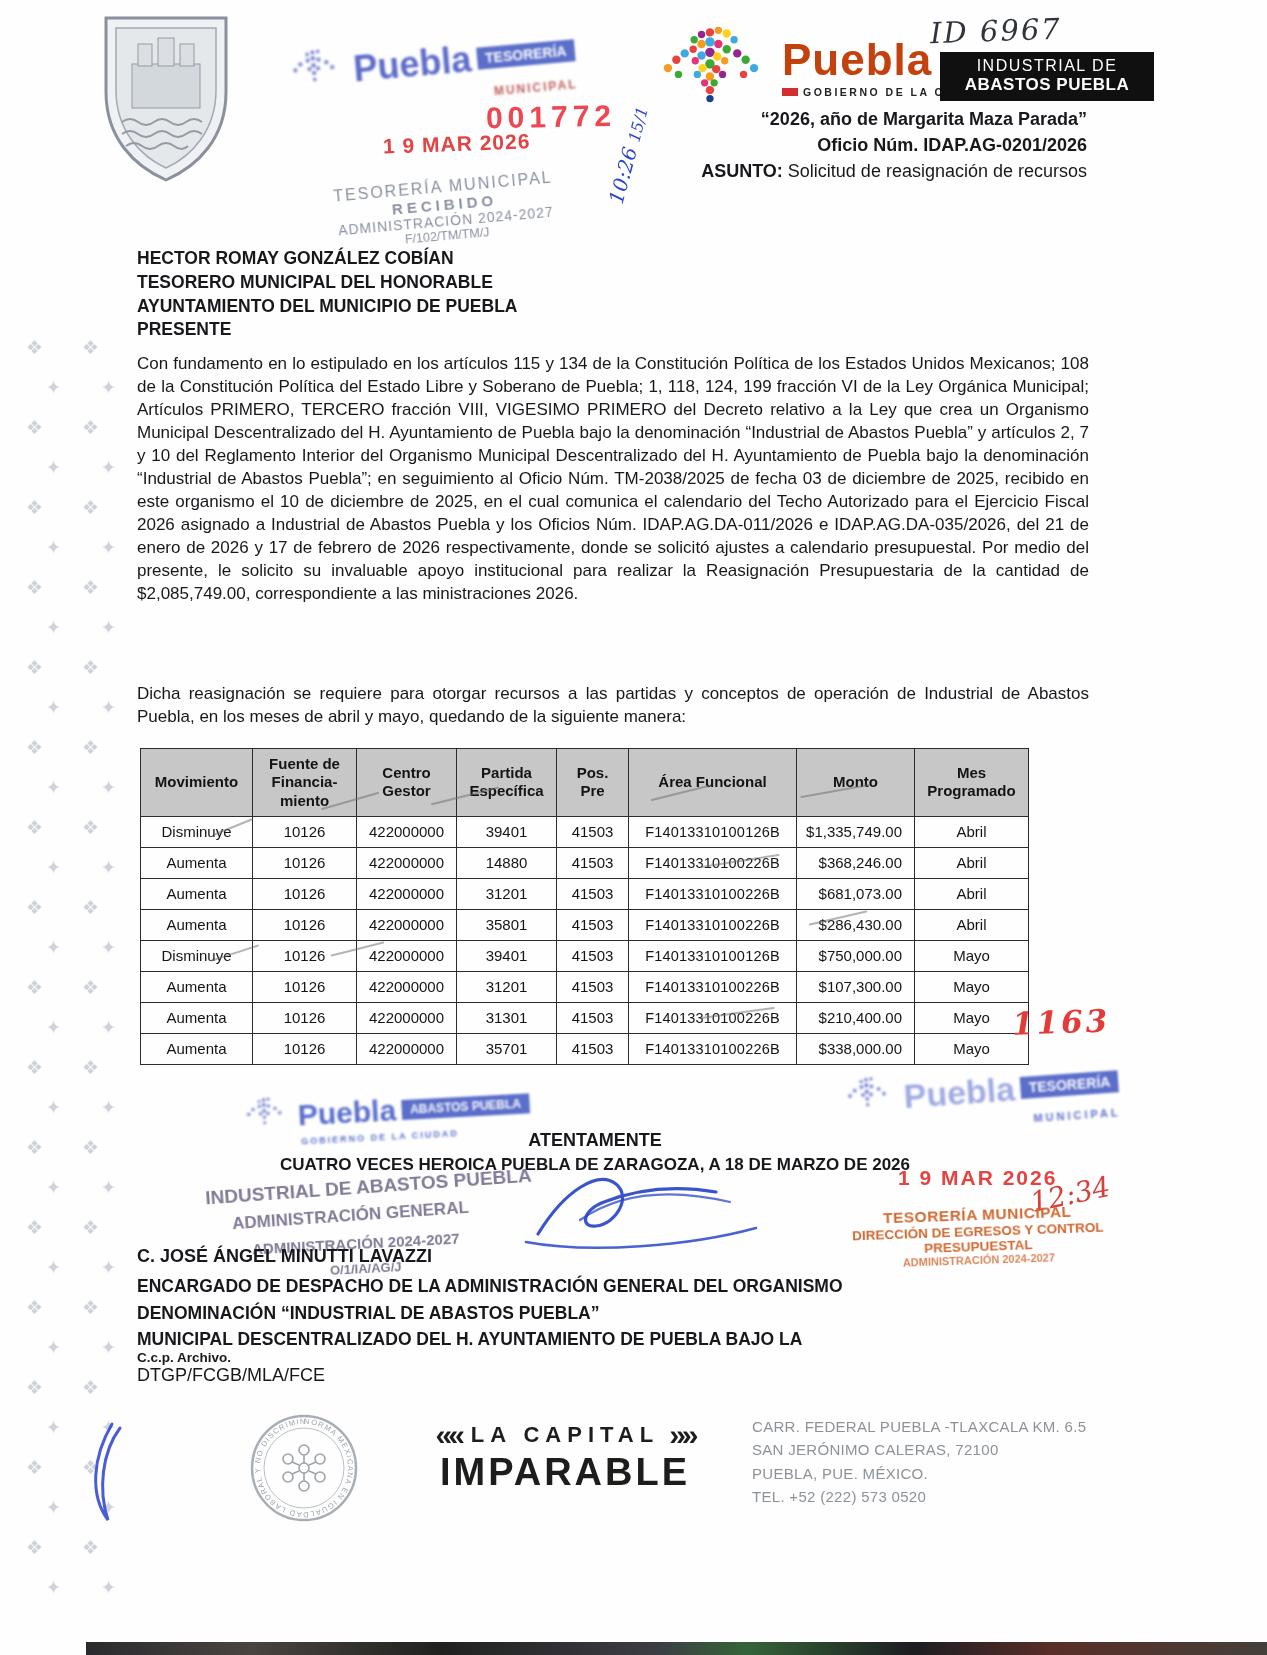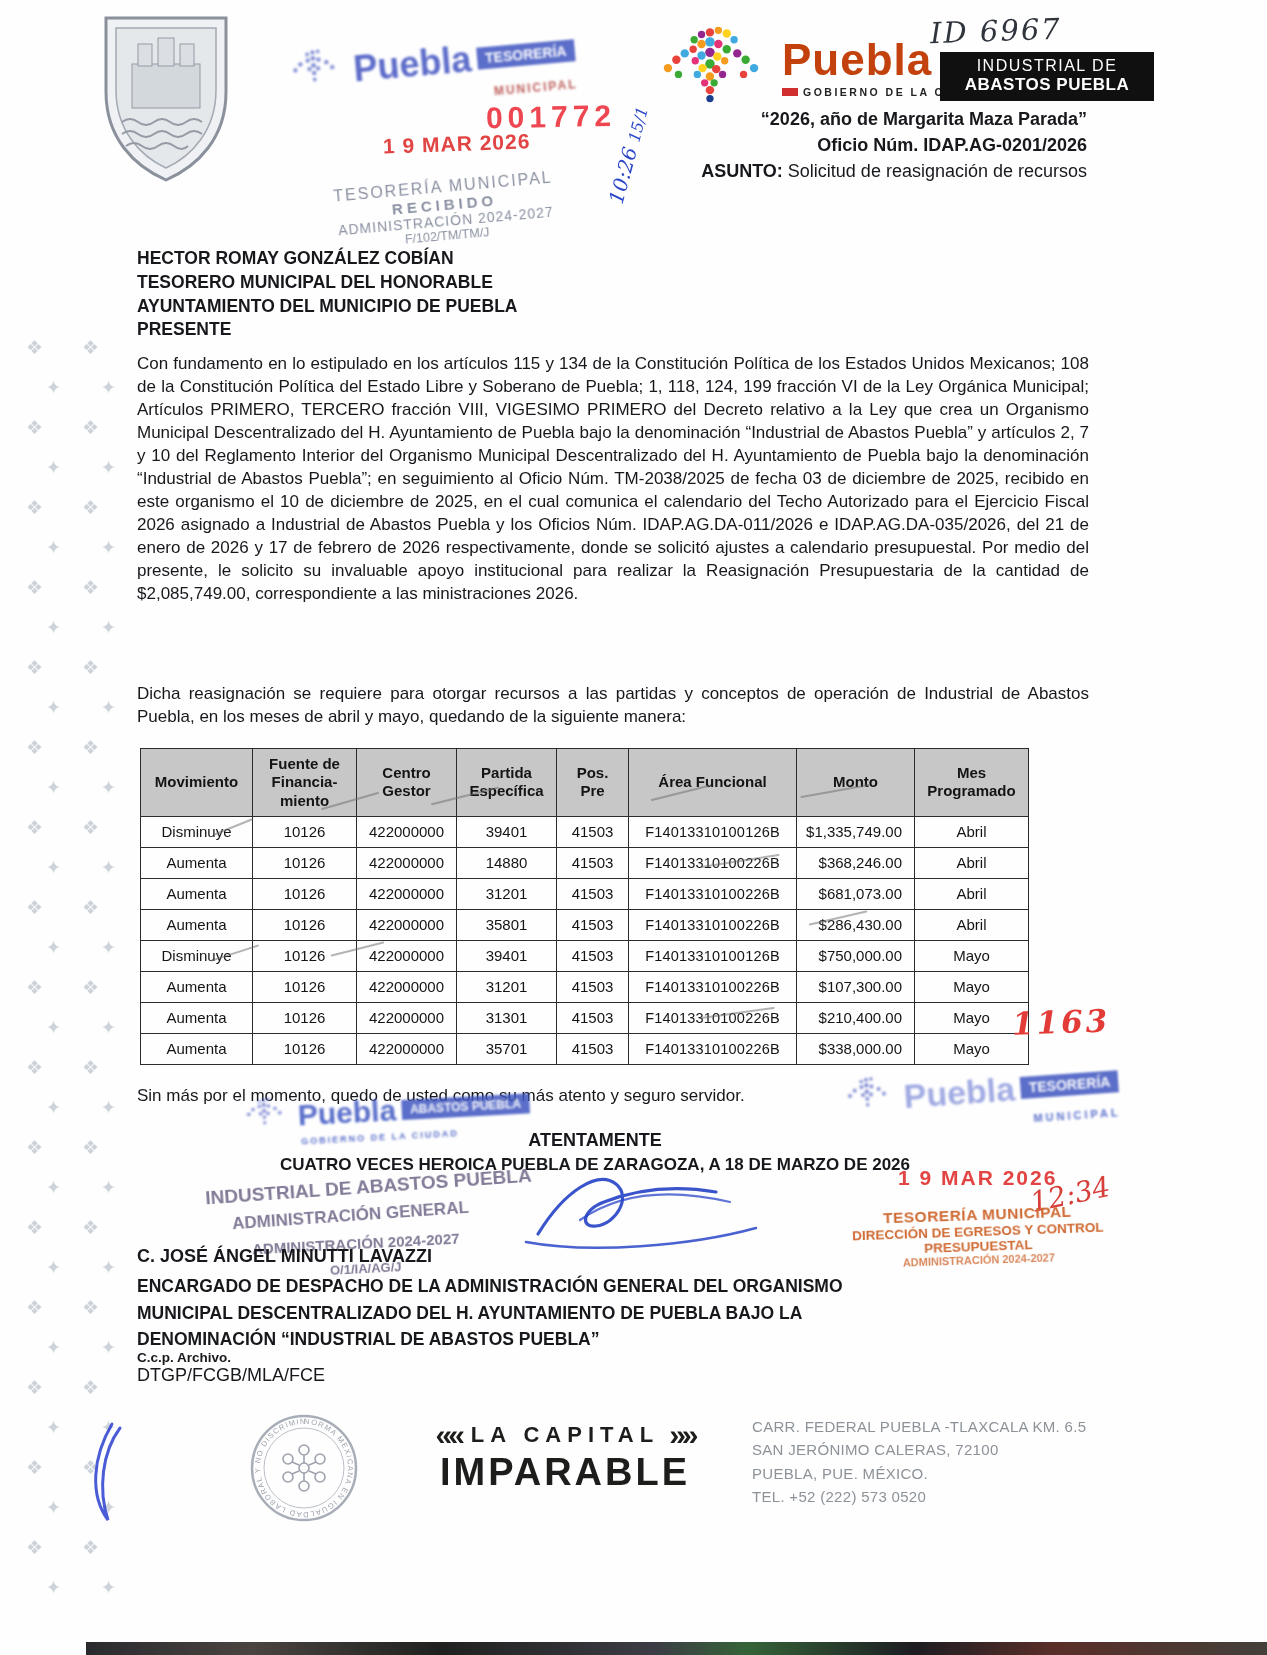--- a/index.html
+++ b/index.html
@@ -311,21 +311,20 @@
   <span class="pen" style="left:650px;top:792px;width:60px;transform:rotate(-14deg)"></span>
   <span class="pen" style="left:800px;top:790px;width:70px;transform:rotate(-10deg)"></span>
   <span class="pen" style="left:700px;top:860px;width:80px;transform:rotate(-9deg)"></span>
   <span class="pen" style="left:808px;top:917px;width:60px;transform:rotate(-13deg)"></span>
   <span class="pen" style="left:210px;top:952px;width:50px;transform:rotate(-18deg)"></span>
   <span class="pen" style="left:330px;top:948px;width:55px;transform:rotate(-14deg)"></span>
   <span class="pen" style="left:700px;top:1012px;width:75px;transform:rotate(-8deg)"></span>
 
   <div class="abs hand-red" style="left:1012px;top:1004px;font-size:31px;font-weight:bold;letter-spacing:3px;transform:rotate(-2deg);color:#e23b38">1163</div>
 
-  <div class="abs" style="left:137px;top:1086px;font-size:17px">Sin más por el momento, quedo de usted como su más atento y seguro servidor.</div>
 
   <div class="abs blur-stamp" style="left:238px;top:1090px;transform:rotate(-3deg)">
     <div style="display:flex;align-items:center;gap:6px">
       <svg width="54" height="42" viewBox="0 0 118 92">
           <use href="#monoangel"></use>
         </svg>
       <span style="font-size:30px;font-weight:bold;color:#3c55c2">Puebla</span>
       <span class="stamp-box" style="font-size:12px">ABASTOS PUEBLA</span>
     </div>
     <div style="font-size:9px;font-weight:bold;color:#3c55c2;letter-spacing:2px;margin-left:62px">GOBIERNO DE LA CIUDAD</div>
@@ -364,22 +363,22 @@
     <div style="font-size:15.5px;letter-spacing:.5px">TESORERÍA MUNICIPAL</div>
     <div style="font-size:13.5px">DIRECCIÓN DE EGRESOS Y CONTROL</div>
     <div style="font-size:13.5px">PRESUPUESTAL</div>
     <div style="font-size:11px;opacity:.8">ADMINISTRACIÓN 2024-2027</div>
   </div>
 
   <div class="abs" style="left:137px;top:1246px;width:950px;">
     <div class="b" style="font-size:18px">C. JOSÉ ÁNGEL MINUTTI LAVAZZI</div>
     <div class="b" style="font-size:17.5px;line-height:1.52;margin-top:6px">
       <div>ENCARGADO DE DESPACHO DE LA ADMINISTRACIÓN GENERAL DEL ORGANISMO</div>
+      <div>DENOMINACIÓN “INDUSTRIAL DE ABASTOS PUEBLA”</div>
       <div>MUNICIPAL DESCENTRALIZADO DEL H. AYUNTAMIENTO DE PUEBLA BAJO LA</div>
-      <div>DENOMINACIÓN “INDUSTRIAL DE ABASTOS PUEBLA”</div>
     </div>
   </div>
 
   <div class="abs" style="left:137px;top:1350px">
     <div class="b" style="font-size:13.5px">C.c.p. Archivo.</div>
     <div style="font-size:18px">DTGP/FCGB/MLA/FCE</div>
   </div>
 
   <svg class="abs" style="left:248px;top:1412px;opacity:.85" width="112" height="112" viewBox="0 0 112 112">
     <circle cx="56" cy="56" r="52" fill="none" stroke="#9aa1ab" stroke-width="2.5"></circle>

